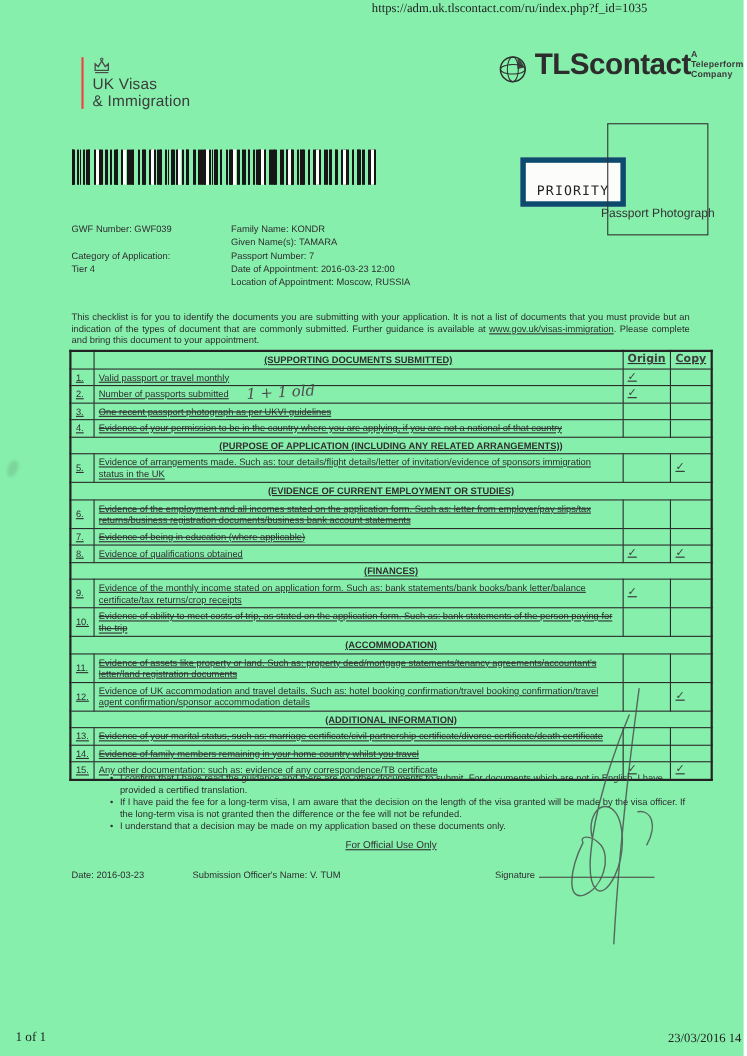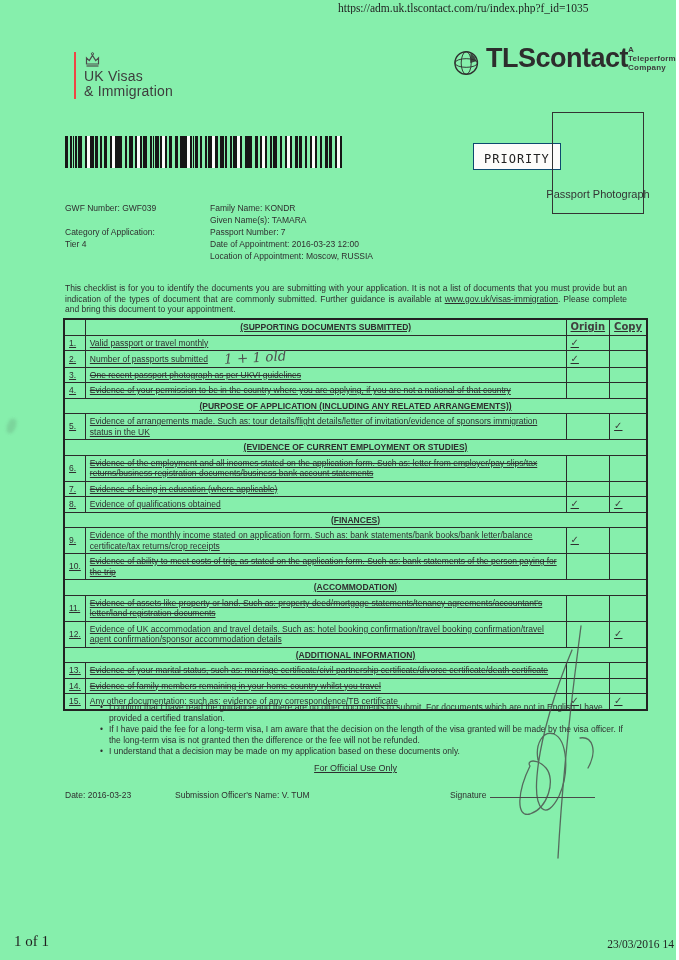--- a/index.html
+++ b/index.html
@@ -8,21 +8,21 @@
     position:relative; width:676px; height:960px; overflow:hidden;
     background:#86efac; color:#333;
     font-family:"Liberation Sans", sans-serif;
   }
   
   .print-url {
     position:absolute; top:2px; left:338px; right:-8px;
     font-family:"Liberation Serif", serif; font-size:11.5px; color:#1f1f1f;
     white-space:nowrap; overflow:hidden;
   }
-  .print-page { position:absolute; left:14px; bottom:10px; font-family:"Liberation Serif", serif; font-size:15px; color:#1f1f1f; }
+  .print-page { position:absolute; left:14px; bottom:10px; font-family:"Liberation Serif", serif; font-size:12px; color:#1f1f1f; }
   .print-date { position:absolute; right:2px; bottom:10px; font-family:"Liberation Serif", serif; font-size:11.5px; color:#1f1f1f; }
 
   
   .ukvi { position:absolute; left:74px; top:52px; border-left:2px solid #ef4444; padding-left:8px; }
   .ukvi .crown { display:block; margin-bottom:2px; }
   .ukvi .l1, .ukvi .l2 { font-size:14px; line-height:15px; color:#3d3d3d; letter-spacing:.2px; }
 
   
   .tls { position:absolute; left:452px; top:44px; display:flex; align-items:flex-start; }
   .tls .globe { margin-top:2px; margin-right:4px; }
@@ -34,21 +34,21 @@
   .barcode {
     position:absolute; left:65px; top:136px; width:278px; height:32px;
     background:
       repeating-linear-gradient(90deg, transparent 0 22px, #fcfcfa 22px 25px),
       repeating-linear-gradient(90deg, #161616 0 2px, transparent 2px 5px),
       repeating-linear-gradient(90deg, #161616 0 1px, transparent 1px 8px),
       repeating-linear-gradient(90deg, #161616 0 3px, transparent 3px 13px);
   }
 
   
-  .priority { position:absolute; left:473px; top:143px; border:1px solid #0c4a6e; padding:8px 10px 3px;
+  .priority { position:absolute; left:473px; top:143px; border:5px solid #0c4a6e; padding:18px 10px 3px;
     font-family:"DejaVu Sans Mono", monospace; font-size:12px; letter-spacing:1px; color:#222; background:#fcfcfa; }
   .photobox { position:absolute; left:552px; top:112px; width:92px; height:102px; border:1.5px solid #333;
     display:flex; align-items:flex-end; justify-content:center; padding-bottom:13px; }
   .photobox span { font-size:11px; color:#333; white-space:nowrap; }
 
   
   .info { position:absolute; left:65px; top:203px; width:540px; font-size:8.5px; color:#2f2f2f; }
   .info div { position:absolute; white-space:nowrap; }
   .c1 { left:0; } .c2 { left:145px; }
   .r0 { top:0; } .r1 { top:12px; } .r2 { top:24px; } .r3 { top:36px; } .r4 { top:48px; }

